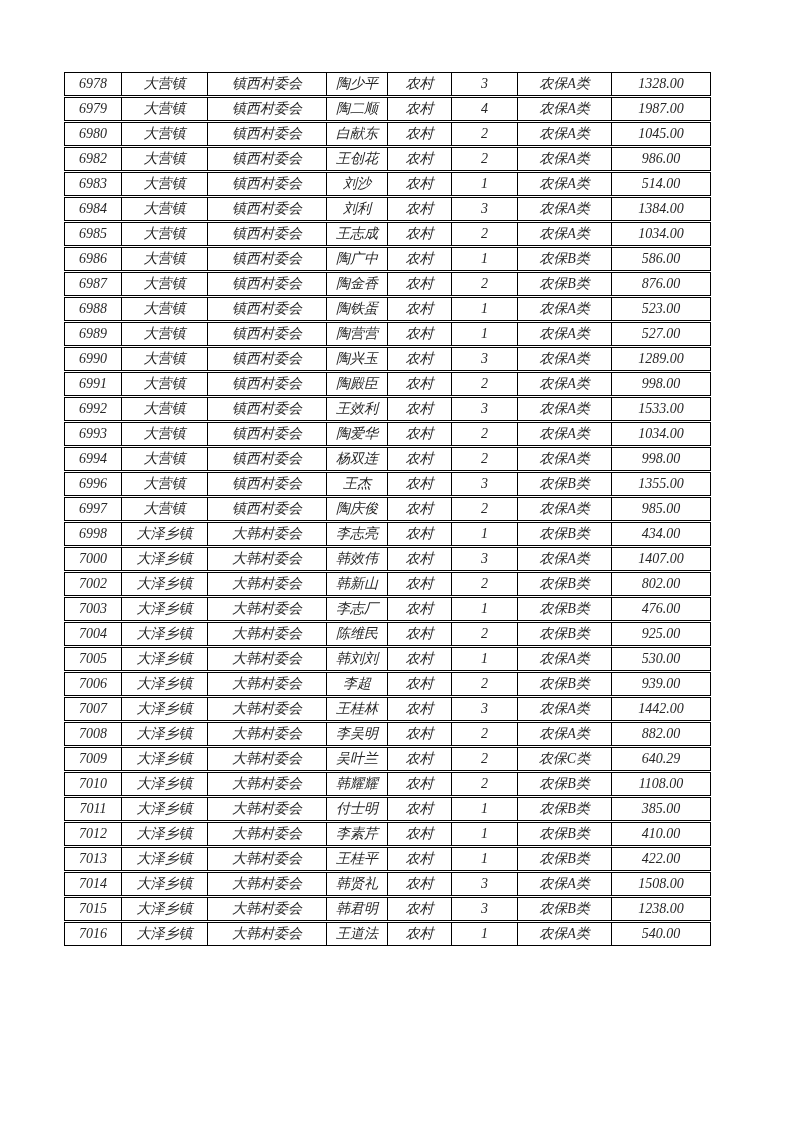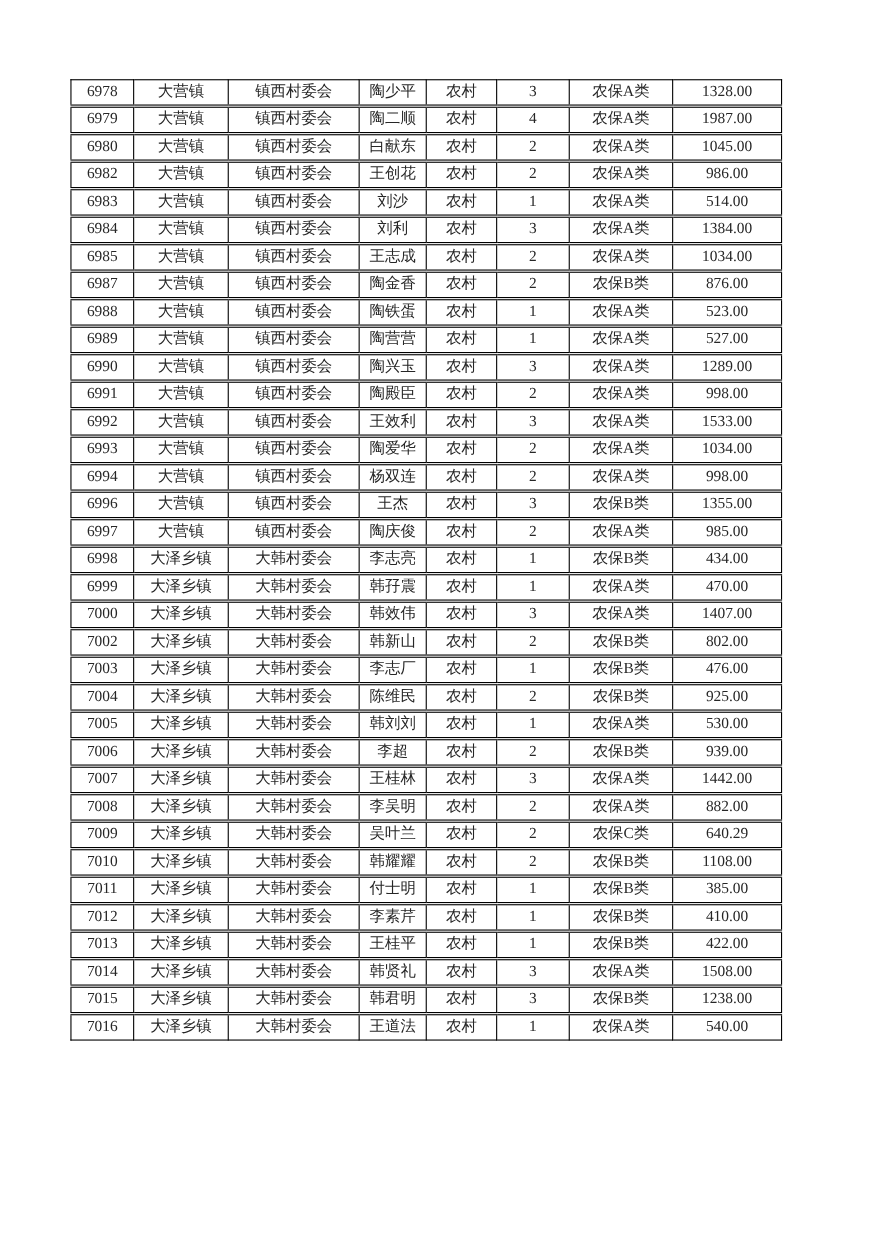--- a/index.html
+++ b/index.html
@@ -16,20 +16,21 @@
     font-family: "Liberation Serif", "DejaVu Serif", serif;
   }
   table.data-table {
     position: absolute;
     left: 64px;
     top: 72px;
     width: 646px;
     border-collapse: collapse;
     table-layout: fixed;
     border: 1px solid #000000;
+    font-style: italic;
   }
   table.data-table td {
     border: 1px solid #000000;
     height: 22px;
     padding: 0 2px;
     text-align: center;
     vertical-align: middle;
     font-size: 14px;
     color: #262626;
     white-space: nowrap;
@@ -129,20 +130,30 @@
           <td>6985</td>
           <td>大营镇</td>
           <td>镇西村委会</td>
           <td>王志成</td>
           <td>农村</td>
           <td>2</td>
           <td>农保A类</td>
           <td>1034.00</td>
         </tr>
         <tr>
+          <td>6986</td>
+          <td>大营镇</td>
+          <td>镇西村委会</td>
+          <td>陶广中</td>
+          <td>农村</td>
+          <td>1</td>
+          <td>农保B类</td>
+          <td>586.00</td>
+        </tr>
+        <tr>
           <td>6987</td>
           <td>大营镇</td>
           <td>镇西村委会</td>
           <td>陶金香</td>
           <td>农村</td>
           <td>2</td>
           <td>农保B类</td>
           <td>876.00</td>
         </tr>
         <tr>
@@ -237,30 +248,20 @@
         </tr>
         <tr>
           <td>6998</td>
           <td>大泽乡镇</td>
           <td>大韩村委会</td>
           <td>李志亮</td>
           <td>农村</td>
           <td>1</td>
           <td>农保B类</td>
           <td>434.00</td>
-        </tr>
-        <tr>
-          <td>6999</td>
-          <td>大泽乡镇</td>
-          <td>大韩村委会</td>
-          <td>韩孖震</td>
-          <td>农村</td>
-          <td>1</td>
-          <td>农保A类</td>
-          <td>470.00</td>
         </tr>
         <tr>
           <td>7000</td>
           <td>大泽乡镇</td>
           <td>大韩村委会</td>
           <td>韩效伟</td>
           <td>农村</td>
           <td>3</td>
           <td>农保A类</td>
           <td>1407.00</td>

